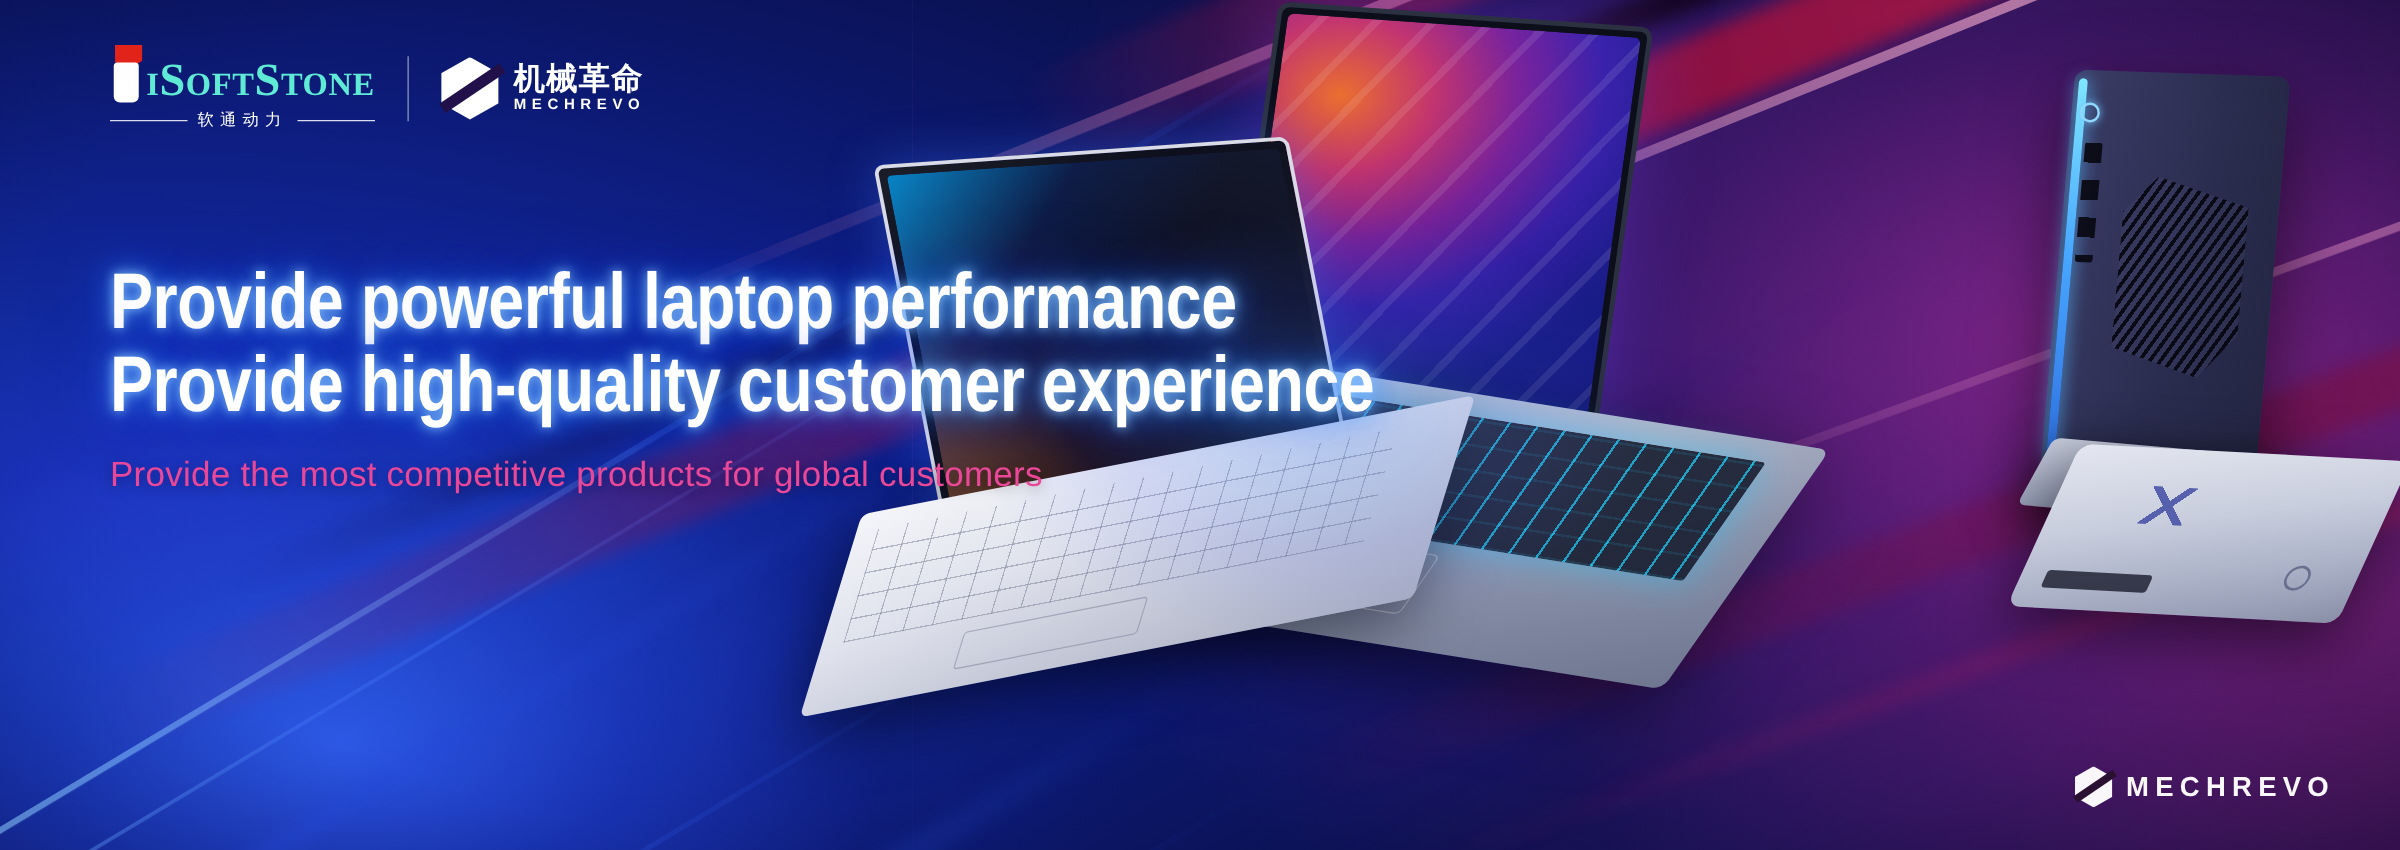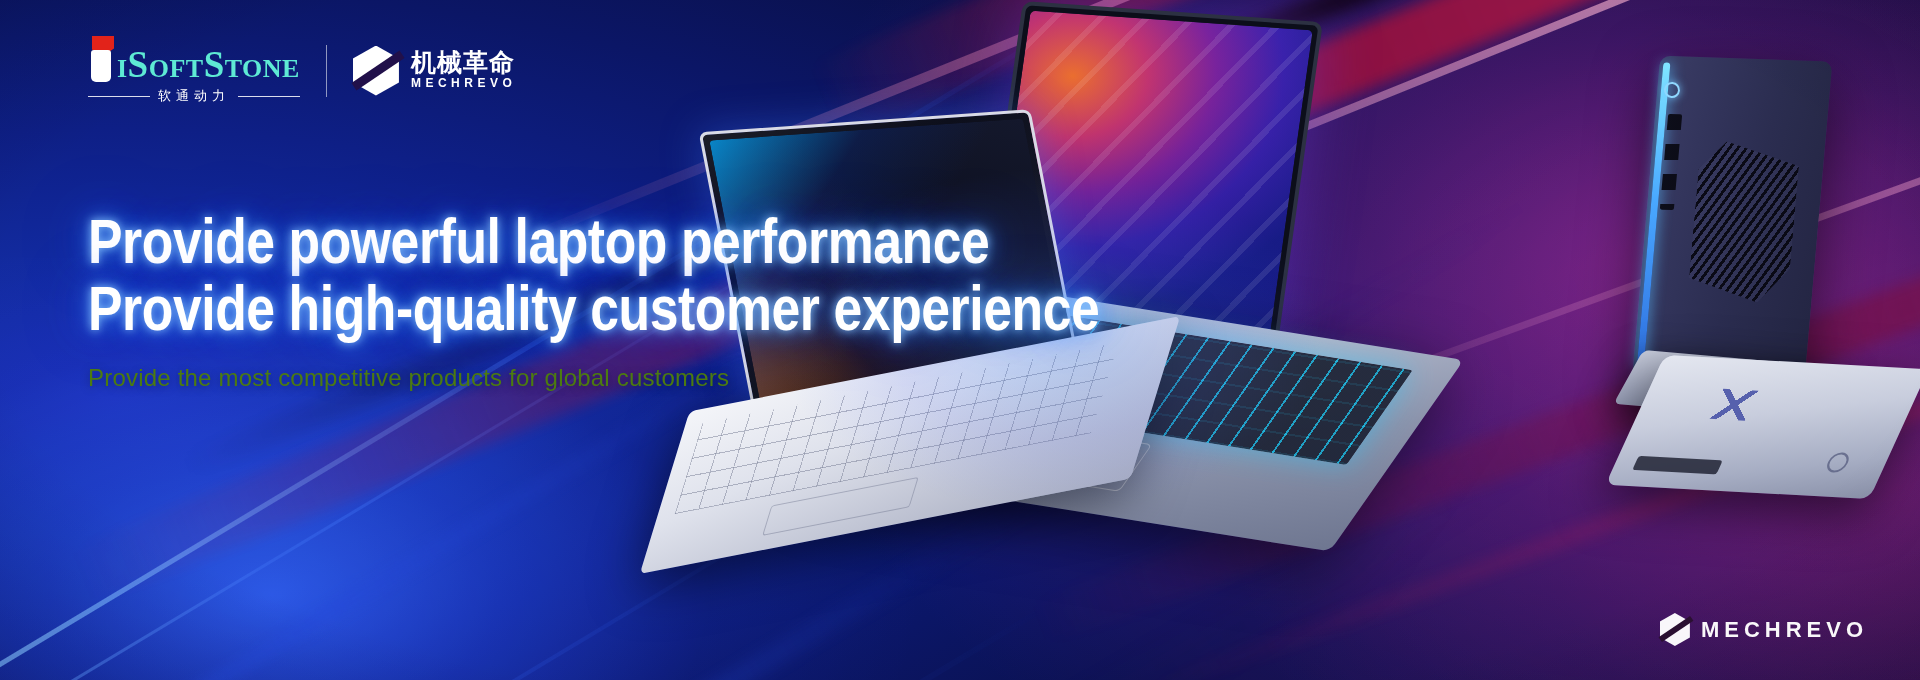--- a/index.html
+++ b/index.html
@@ -330,23 +330,23 @@
     white-space:nowrap;
     text-shadow:
       0 0 10px rgba(140,200,255,.95),
       0 0 24px rgba(70,150,255,.85),
       0 0 48px rgba(40,110,255,.6),
       0 0 80px rgba(30,90,230,.45);
   }
   .subline{
     margin-top:22px;
     font-family:"Liberation Sans", sans-serif;
-    font-size:24px;
+    font-size:28px;
     font-weight:400;
-    color:#4d7c0f;
+    color:#ec4899;
     letter-spacing:.2px;
     white-space:nowrap;
     text-shadow:0 2px 10px rgba(0,0,0,.35);
   }
 
   
   .watermark{
     position:absolute; right:52px; bottom:34px;
     display:flex; align-items:center; gap:11px;
     z-index:25; opacity:.97;

